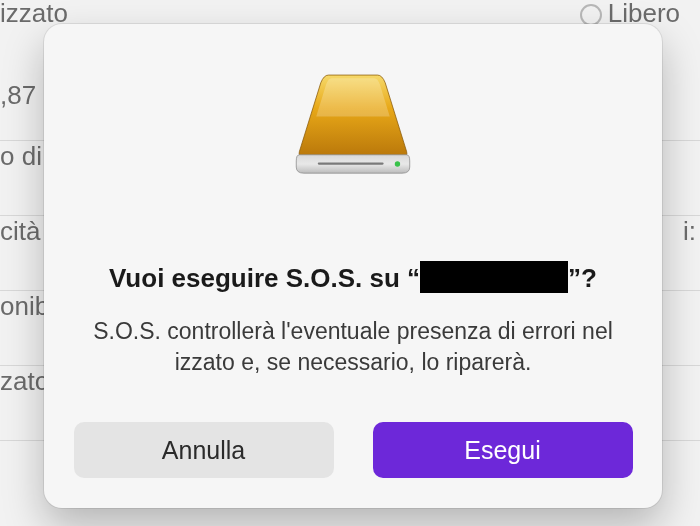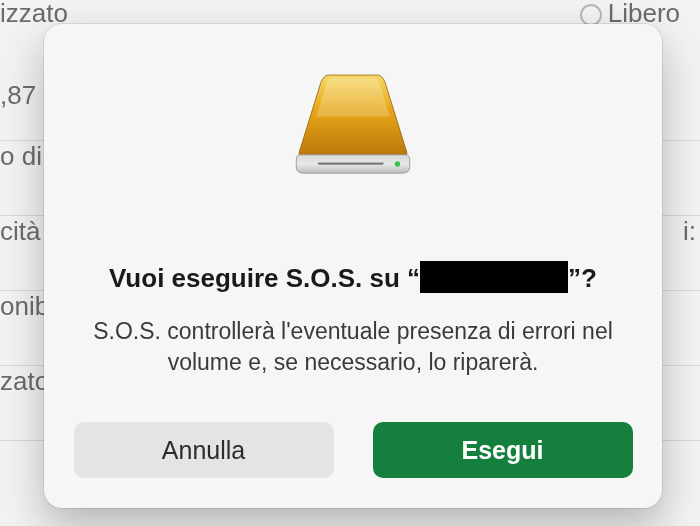--- a/index.html
+++ b/index.html
@@ -103,23 +103,22 @@
       font-size: 25px;
       font-weight: 400;
       cursor: pointer;
       font-family: inherit;
     }
     .btn-cancel {
       background: #e4e4e4;
       color: #2b2b2b;
     }
     .btn-primary {
-      background: #15803d;
+      background: #6d28d9;
       color: #fff;
-      font-weight: bold;
     }
   </style>
 </head>
 <body>
 
 <div class="bg">
   <div class="top-labels">
     <span>izzato</span>
     <span>
       <span class="radio"></span><span>Libero</span>
@@ -159,19 +158,19 @@
 
     <rect x="30" y="118" width="86" height="3" rx="1.5" fill="#7a7a7a"></rect>
 
     <circle cx="134" cy="120" r="3.5" fill="#39c24a"></circle>
   </svg>
 
   <div class="dialog-title">
     <span>Vuoi eseguire S.O.S. su “</span><span class="redact"></span><span>”?</span>
   </div>
 
-  <div class="dialog-desc">S.O.S. controllerà l'eventuale presenza di errori nel volume e, se necessario, lo riparerà.</div>
+  <div class="dialog-desc">S.O.S. controllerà l'eventuale presenza di errori nel izzato e, se necessario, lo riparerà.</div>
 
   <div class="buttons">
     <button class="btn btn-cancel">Annulla</button>
     <button class="btn btn-primary">Esegui</button>
   </div>
 </div>
 
 </body></html>

